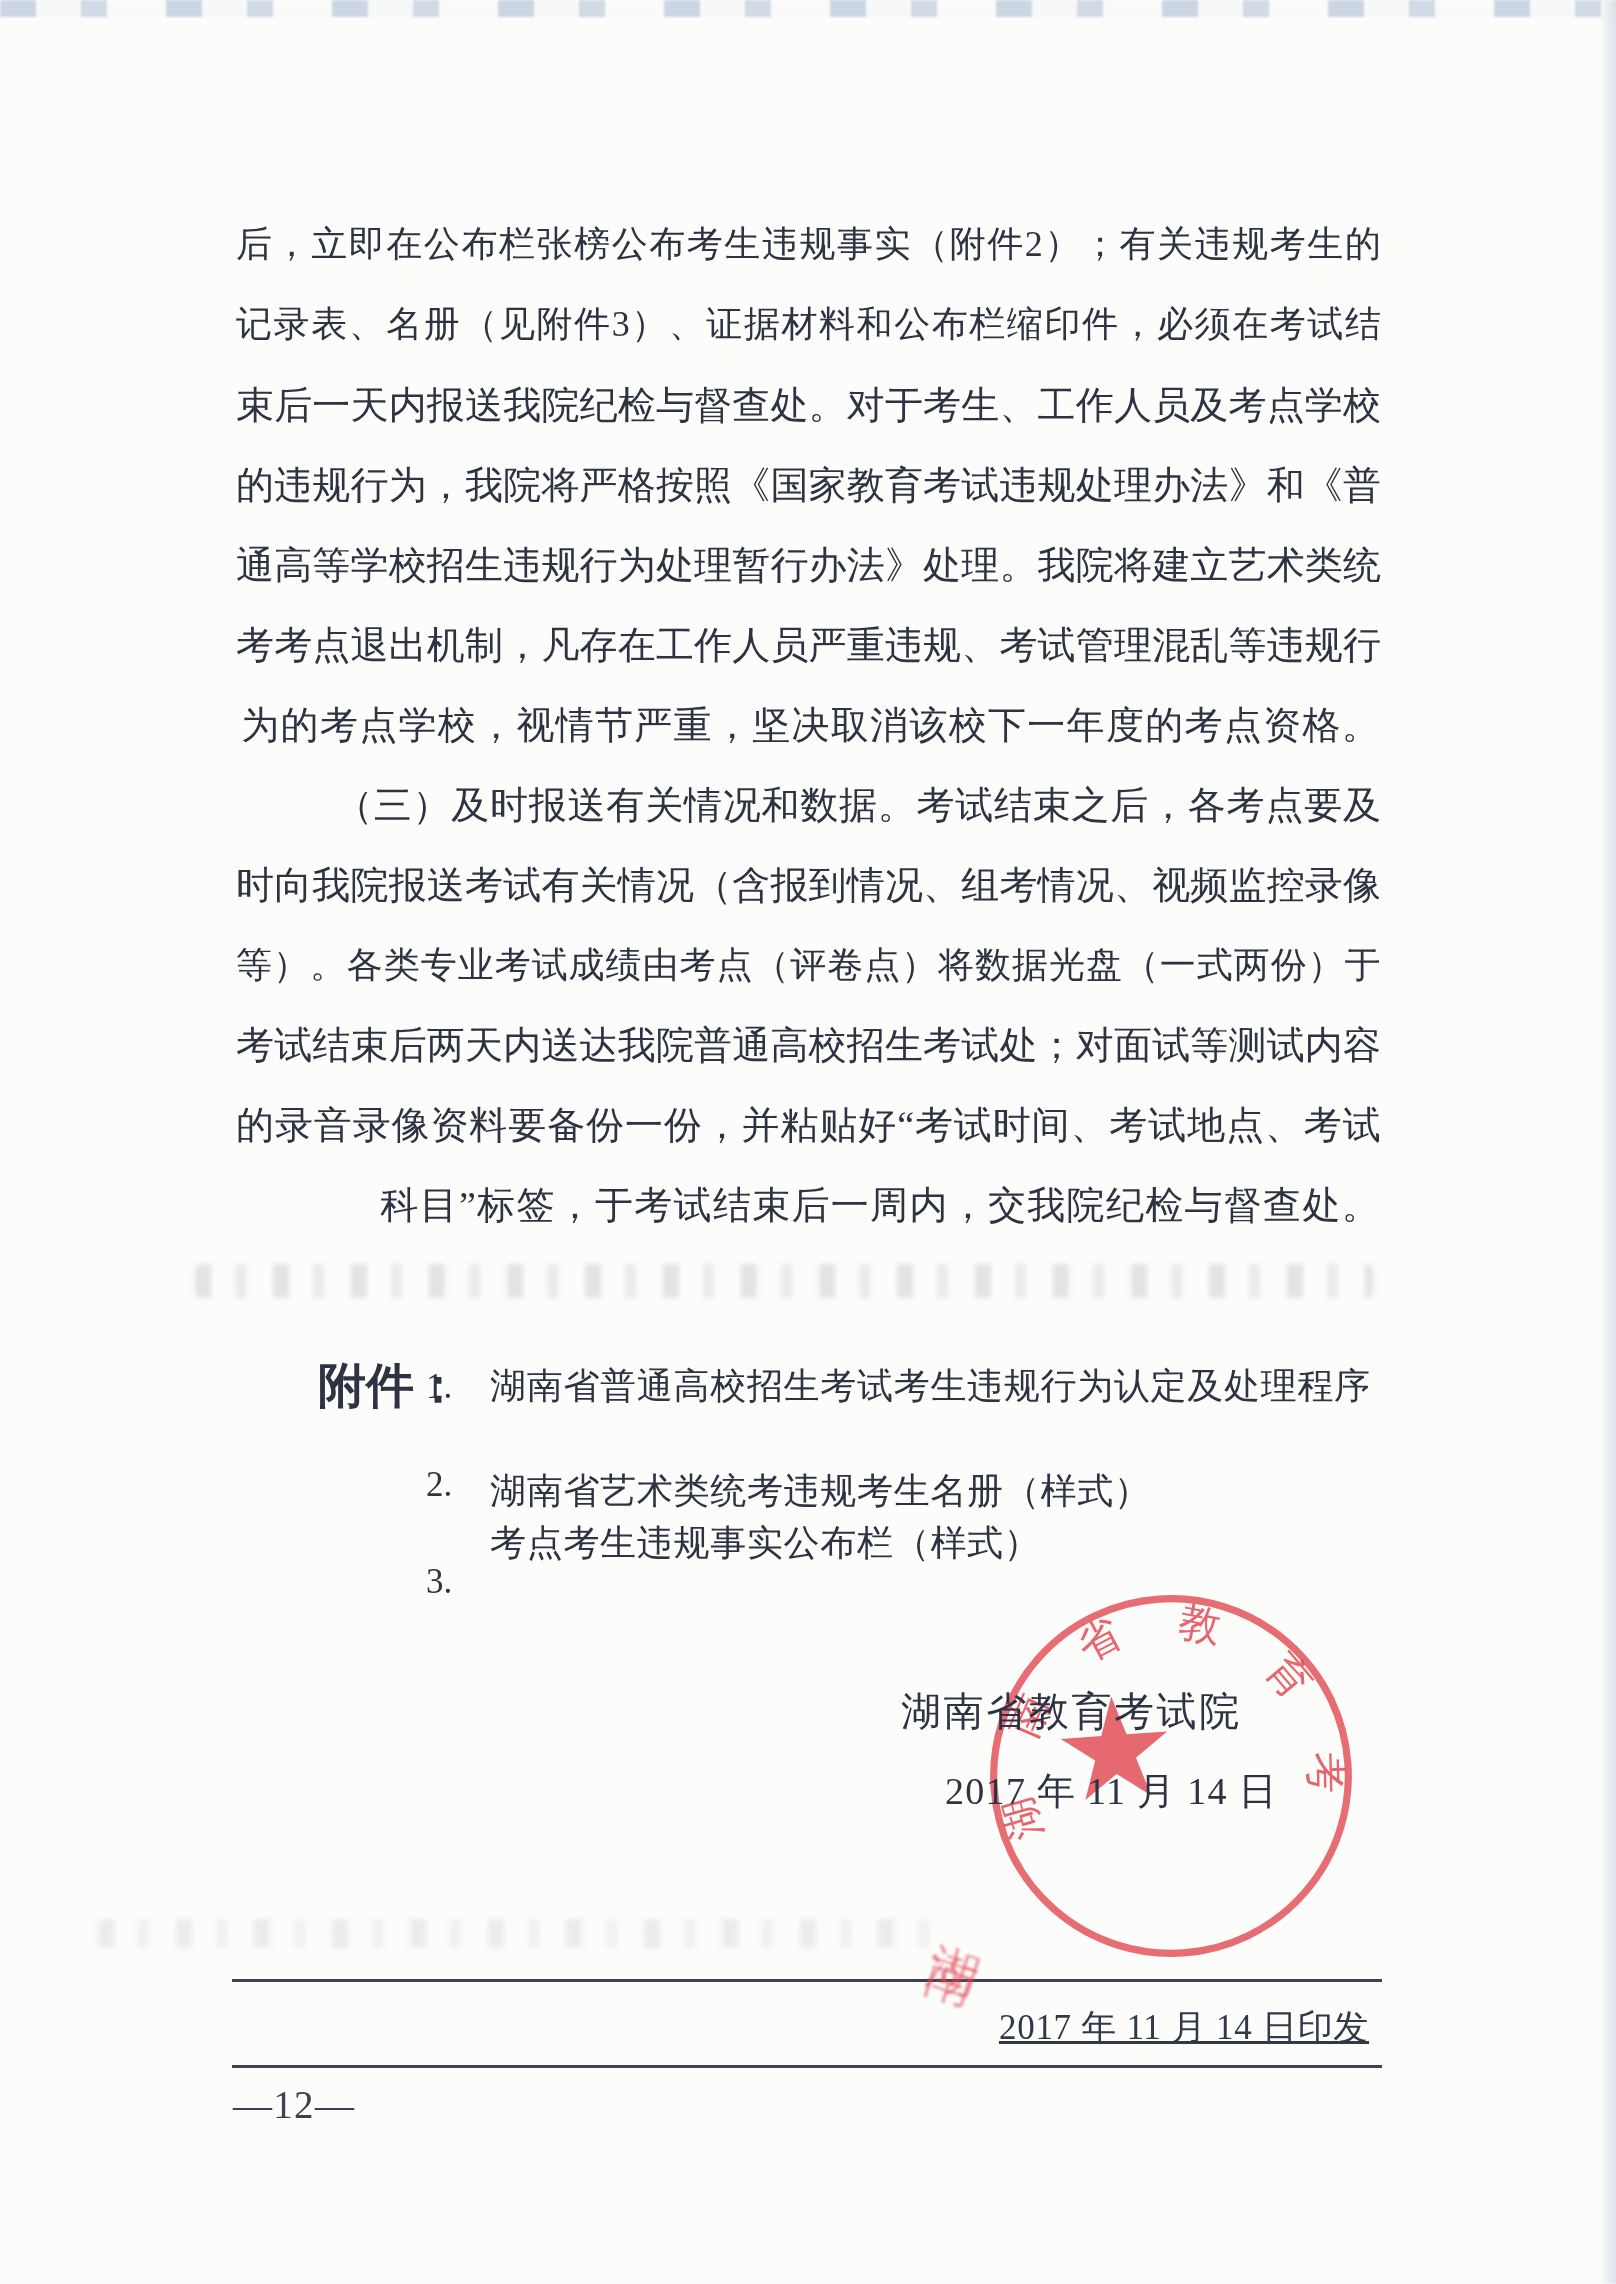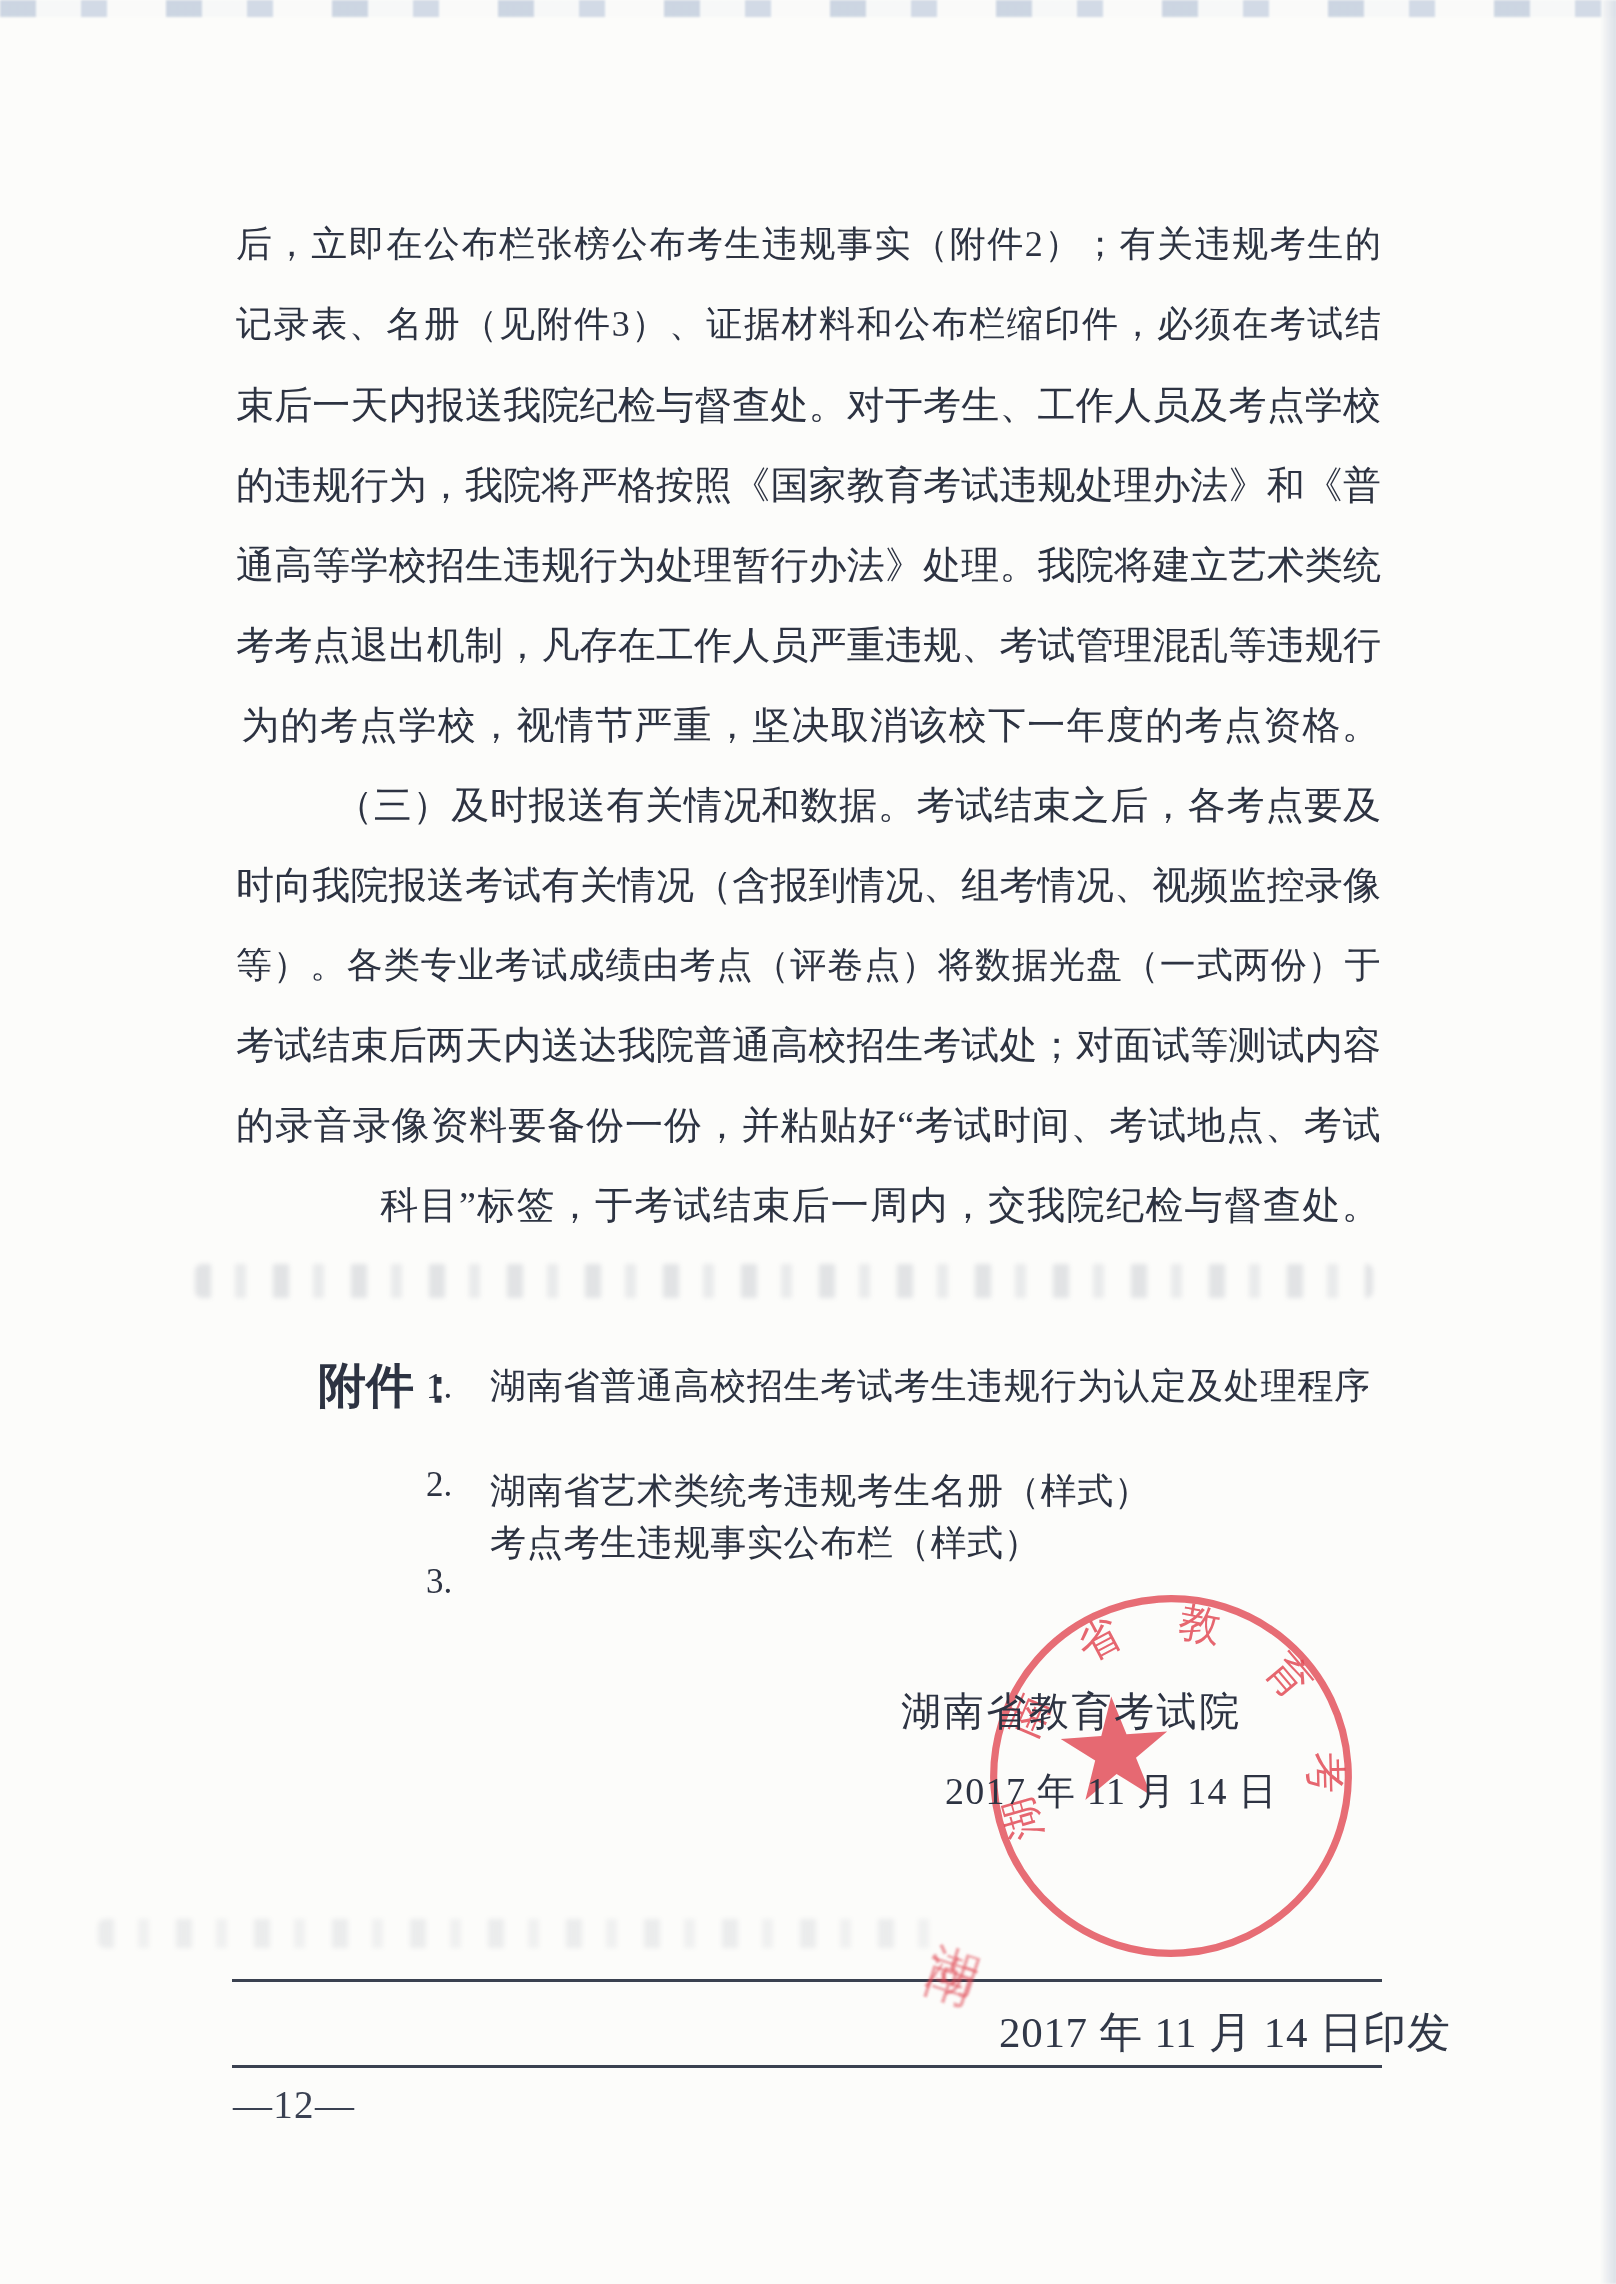--- a/index.html
+++ b/index.html
@@ -57,21 +57,21 @@
     position:absolute;left:936px;top:1908px;z-index:1;
     font-size:51px;color:rgba(224,68,80,.5);
     writing-mode:vertical-rl;letter-spacing:9px;
     transform:rotate(18deg);filter:blur(1px);
   }
 
   .rule{position:absolute;left:232px;width:1150px;height:3.3px;background:#3a4150;}
   .rule.r1{top:1979px;}
   .rule.r2{top:2065px;}
   .footer-office{position:absolute;left:267px;top:2004px;font-size:35px;letter-spacing:1.3px;color:#313848;}
-  .footer-date{position:absolute;left:999px;top:2004px;font-size:43px;letter-spacing:0.7px;color:#313848;}
+  .footer-date{position:absolute;left:999px;top:2004px;font-size:35px;letter-spacing:0.7px;color:#313848;text-decoration:underline;}
   .page-num{position:absolute;left:233px;top:2082px;font-size:39px;letter-spacing:1.3px;color:#3a4152;}
 </style>
 </head>
 <body>
 
 <div id="page">
 
   <div class="scan-top"></div>
   <div class="scan-right"></div>
 

